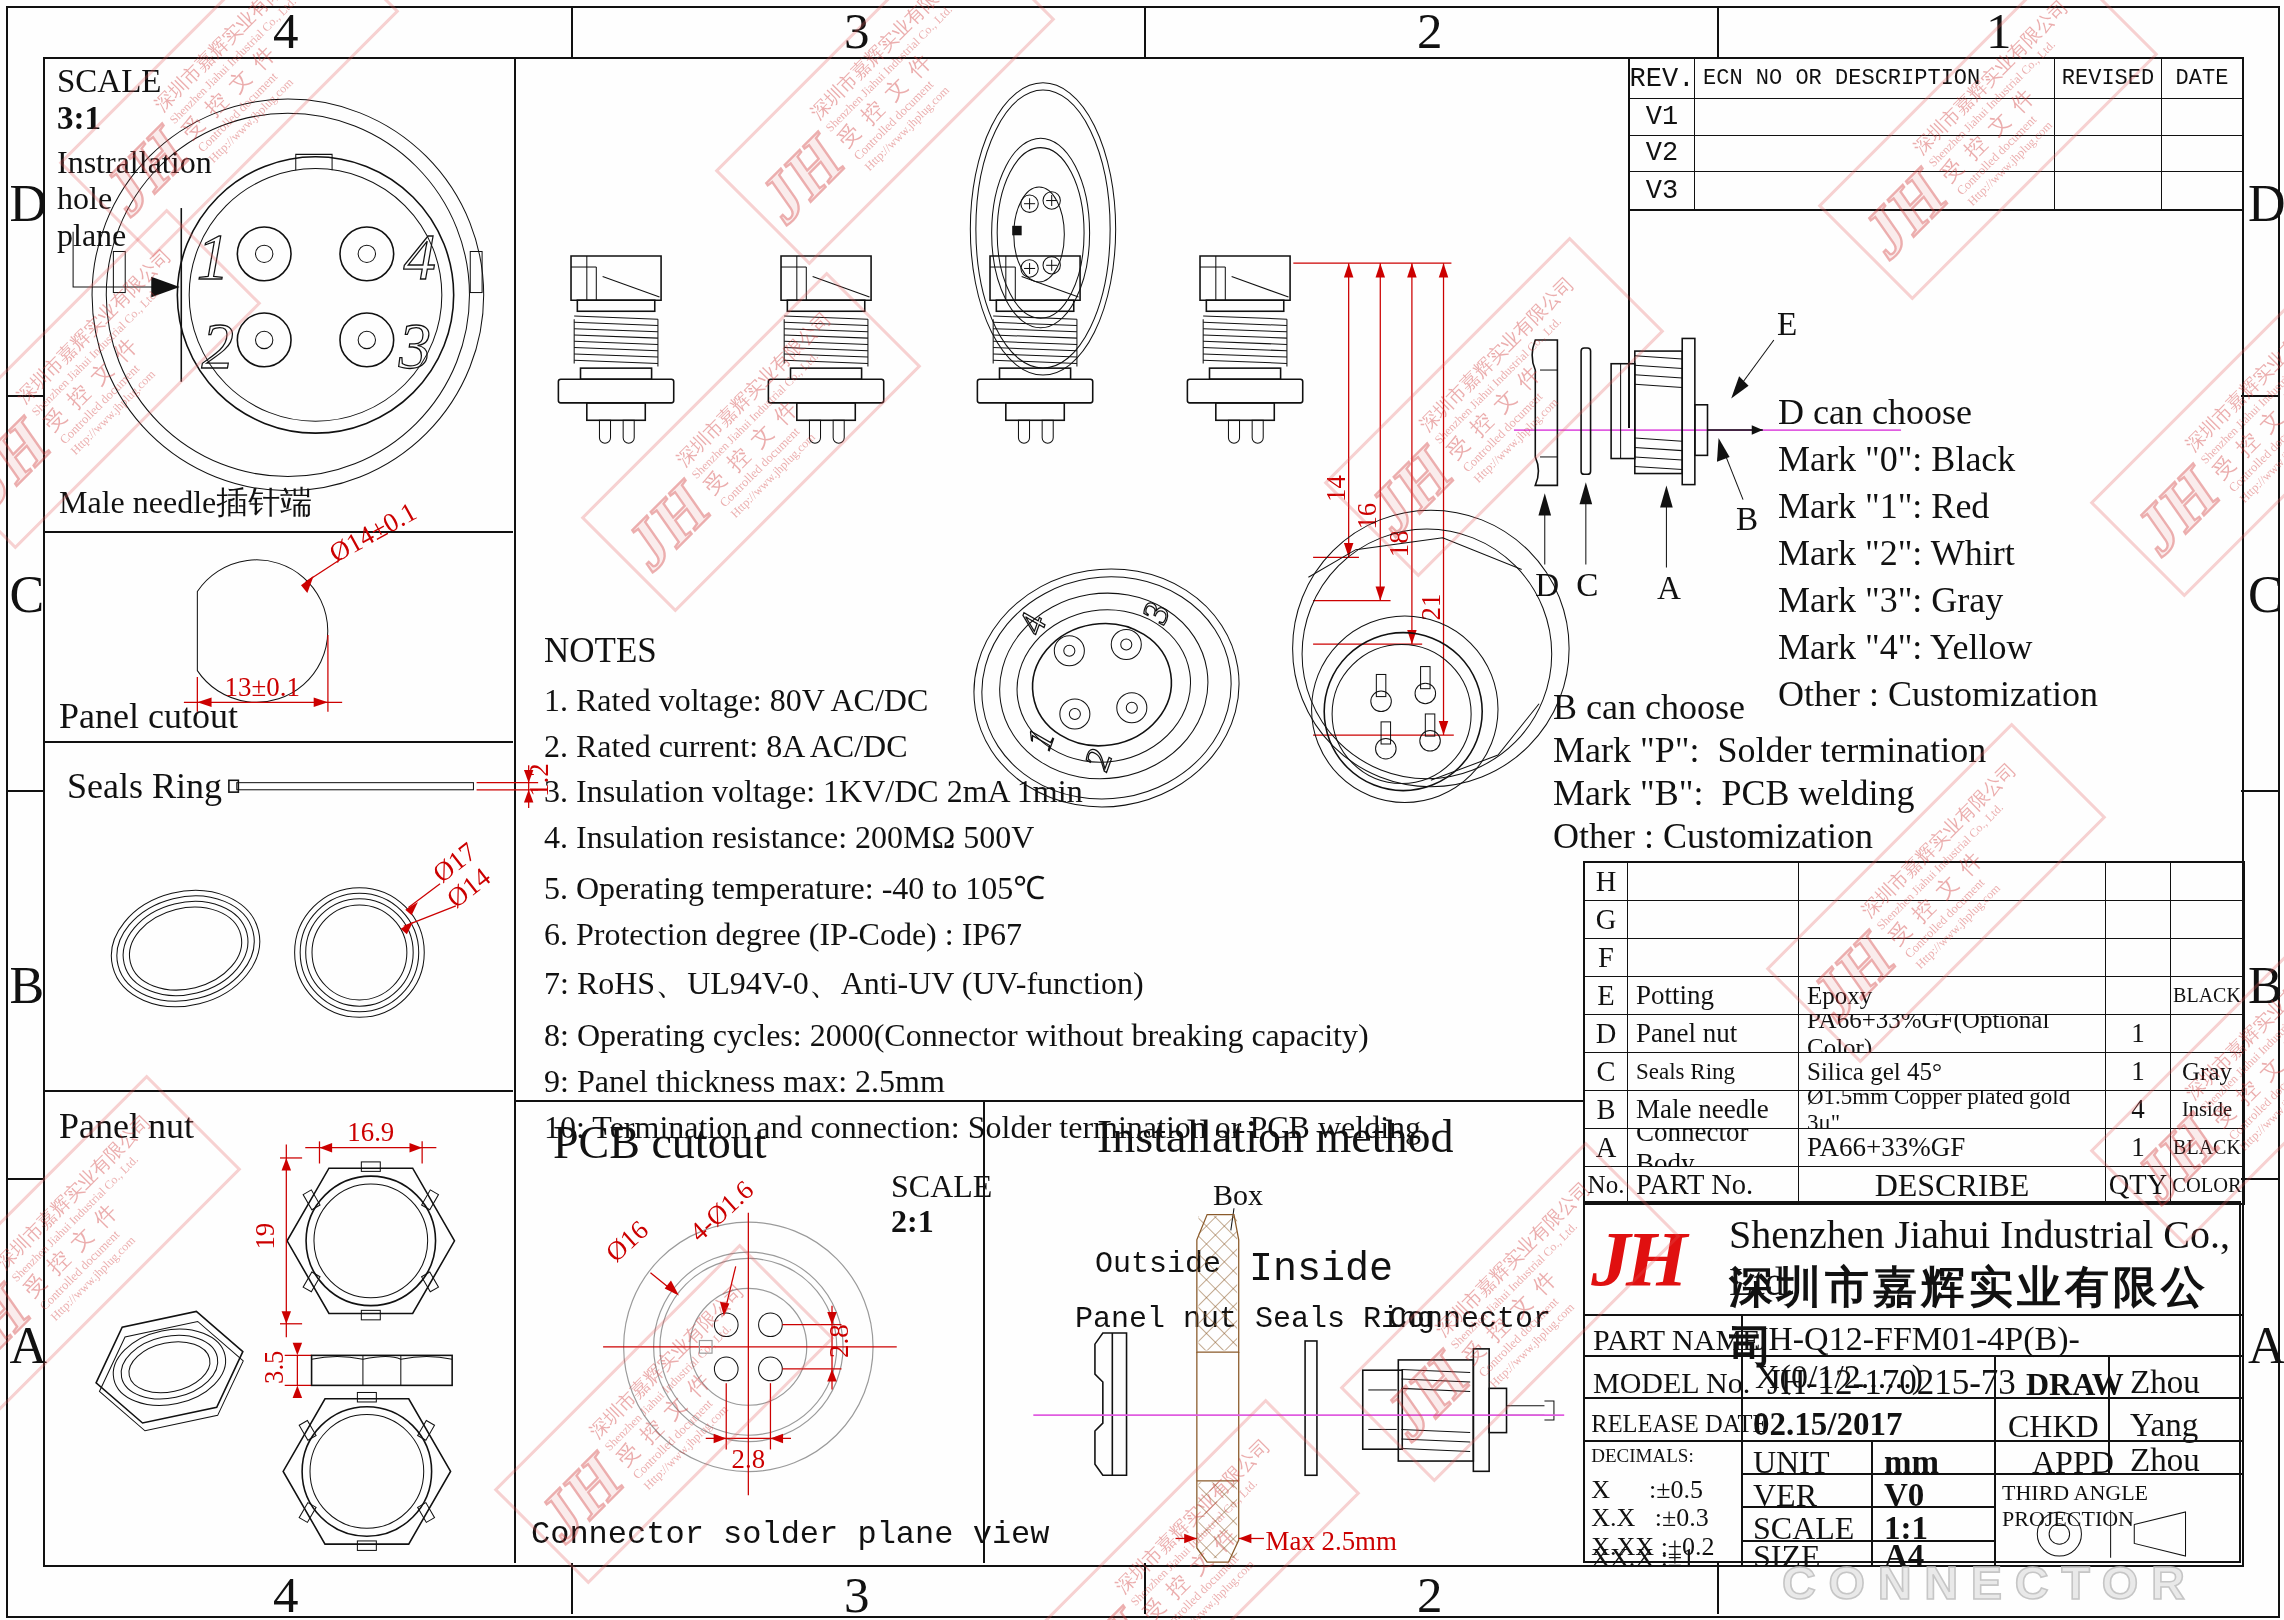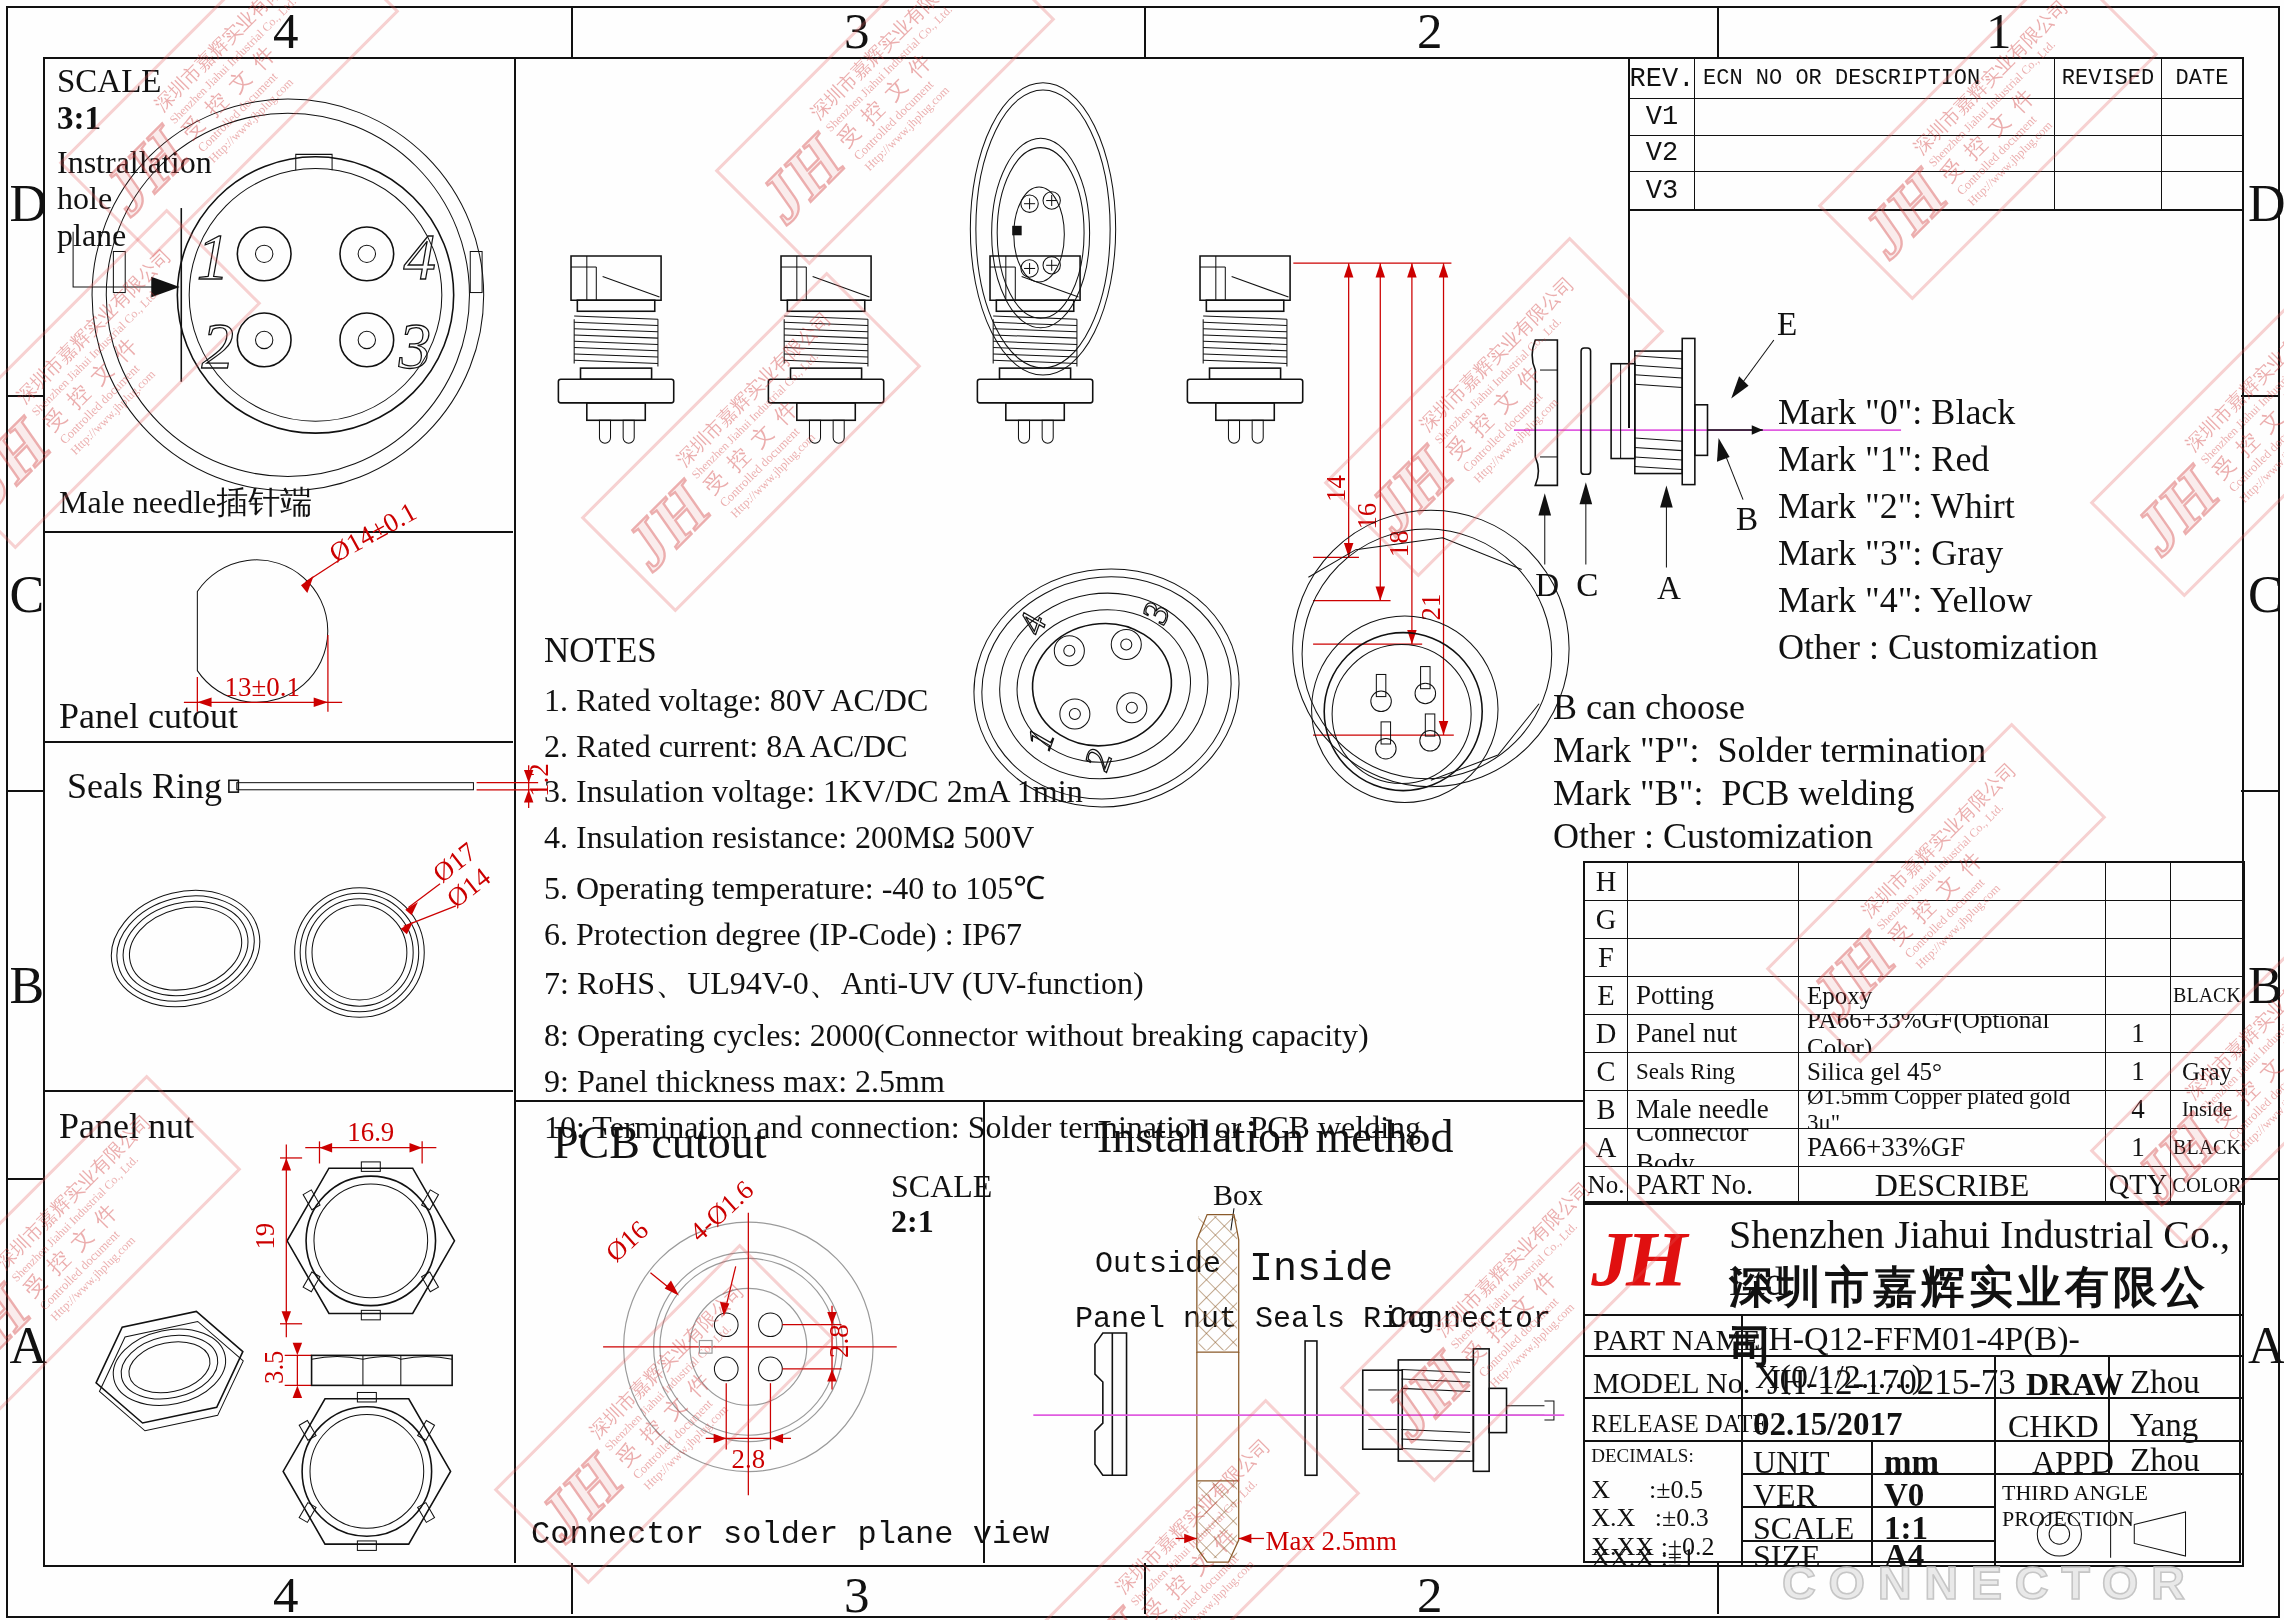--- a/index.html
+++ b/index.html
@@ -520,20 +520,21 @@
     <polygon class="kf" points="54,232 46,260 62,260"></polygon>
     <text class="kt" x="94" y="362" font-size="42">C</text>
     <line class="k1" x1="106" y1="322" x2="106" y2="228"></line>
     <polygon class="kf" points="106,218 98,246 114,246"></polygon>
     <text class="kt" x="196" y="366" font-size="42">A</text>
     <line class="k1" x1="208" y1="326" x2="208" y2="232"></line>
     <polygon class="kf" points="208,222 200,250 216,250"></polygon>
   </svg>
 
   <div class="abs" style="left:1778px;top:389px;width:458px;font-size:36px;line-height:47px;">
+    <div>D can choose</div>
     <div>Mark "0": Black</div>
     <div>Mark "1": Red</div>
     <div>Mark "2": Whirt</div>
     <div>Mark "3": Gray</div>
     <div>Mark "4": Yellow</div>
     <div>Other : Customization</div>
   </div>
   <div class="abs" style="left:1553px;top:686px;width:490px;font-size:36px;line-height:43px;">
     <div>B can choose</div>
     <div class="pre">Mark "P":  Solder termination</div>

